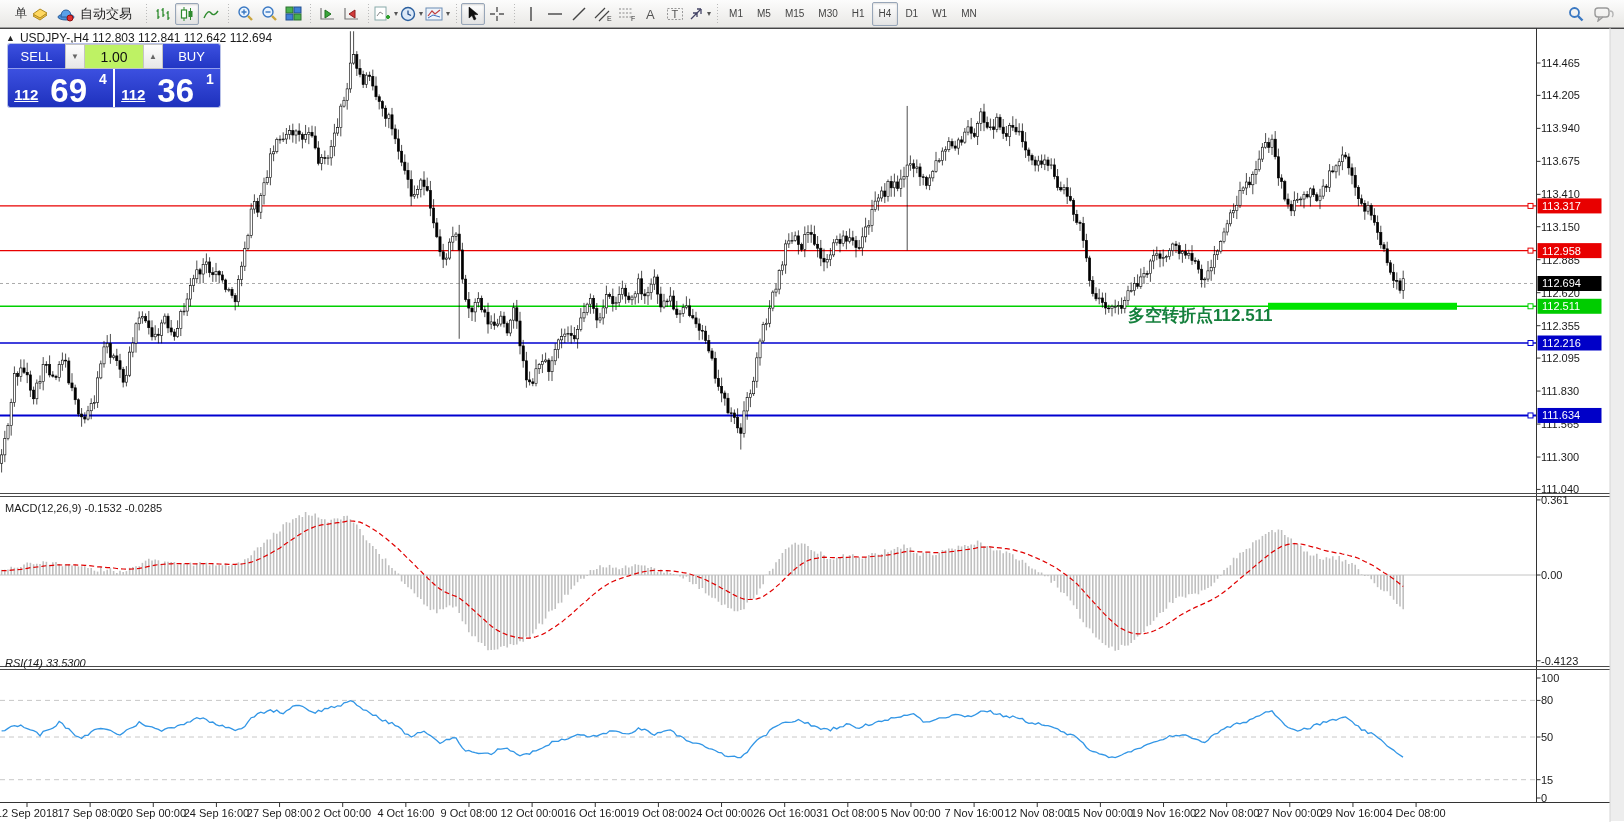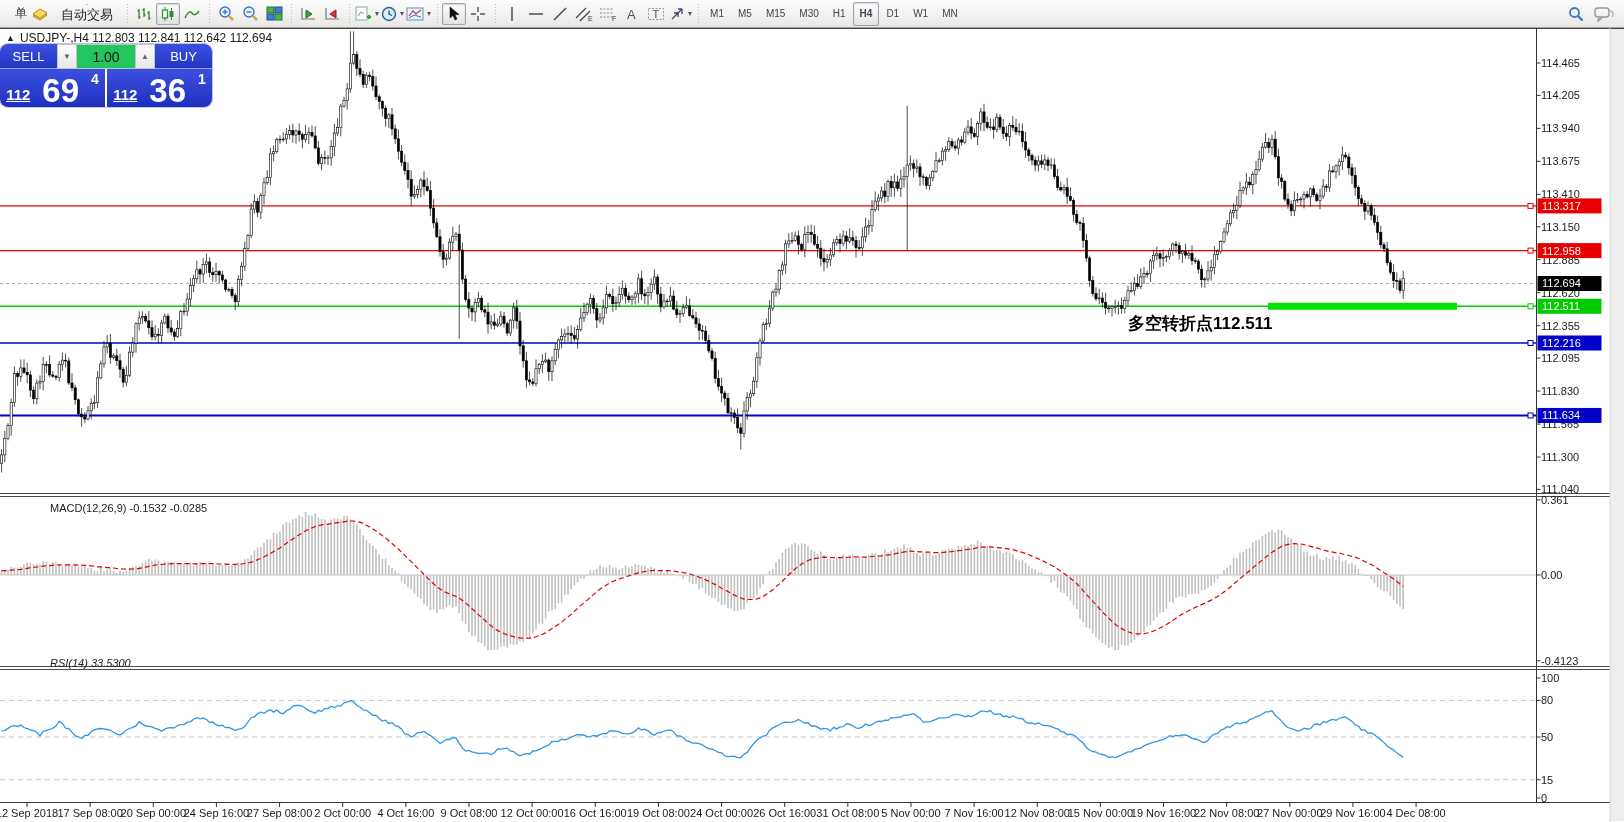--- a/index.html
+++ b/index.html
@@ -8,43 +8,43 @@
   
   .toolbar{position:absolute;top:0;left:0;width:1624px;height:28px;
            background:linear-gradient(#fcfcfc,#e9e8e5);border-bottom:1px solid #9f9f9f;
            display:flex;align-items:center;padding:0 2px;box-sizing:border-box;z-index:20;}
   .tb-btn{height:22px;min-width:24px;display:flex;align-items:center;justify-content:center;
           border:1px solid transparent;border-radius:2px;font-size:12px;color:#333;gap:1px;box-sizing:border-box;}
   .tb-btn.active{background:linear-gradient(#ffffff,#e2e2e2);border-color:#98a6b8;box-shadow:inset 0 1px 2px rgba(0,0,0,.18);}
   .tb-grip{width:4px;height:20px;margin:0 3px;background:repeating-linear-gradient(#bbb 0 1px,transparent 1px 3px);background-size:1px 100%;background-repeat:no-repeat;background-position:center;}
   .tf-btn{height:22px;padding:0 6px;display:flex;align-items:center;font-size:10px;color:#444;
           border:1px solid transparent;border-radius:2px;}
-  .tf-btn.active{background:linear-gradient(#fff,#e4e4e4);border-color:#98a6b8;box-shadow:inset 0 1px 2px rgba(0,0,0,.15);font-weight:bold;}
+  .tf-btn.active{background:linear-gradient(#fff,#e4e4e4);border-color:#98a6b8;box-shadow:inset 0 1px 2px rgba(0,0,0,.15);}
   .dd{font-size:8px;color:#555;margin-left:2px;}
   .cjk{font-size:13px;color:#222;padding:0 4px;}
   .order-cut{overflow:hidden;width:26px;justify-content:flex-end;}
   .tb-right{margin-left:auto;display:flex;align-items:center;gap:10px;padding-right:8px;}
   
   .chart-window{position:absolute;top:28px;left:0;width:1624px;height:794px;background:#fff;}
   #chart-canvas{position:absolute;top:0;left:0;}
   .chart-title{position:absolute;top:3px;left:6px;font-size:12px;color:#1a1a1a;z-index:6;display:flex;align-items:center;gap:5px;}
   .collapse-tri{font-size:9px;color:#222;}
   .annotation{position:absolute;left:1128px;top:276px;font-size:17px;font-weight:bold;z-index:6;}
-  .pane-label{position:absolute;left:5px;font-size:11px;color:#1a1a1a;z-index:6;margin-left:45px;}
+  .pane-label{position:absolute;left:5px;font-size:11px;color:#1a1a1a;z-index:6;}
   #macd-label{top:474px;}
   #rsi-label{top:629px;font-style:italic;}
   
-  .trade-panel{position:absolute;top:16px;left:0;width:212px;z-index:10;
-               border-radius:8px;overflow:hidden;box-shadow:0 0 0 1px #b9c2e8;}
+  .trade-panel{position:absolute;top:16px;left:8px;width:212px;z-index:10;
+               border-radius:2px;overflow:hidden;box-shadow:0 0 0 1px #b9c2e8;}
   .tp-row1{display:flex;height:25px;}
   .tp-sell,.tp-buy{width:57px;background:linear-gradient(#3c50e0,#2236c4);color:#fff;font-size:13px;
           display:flex;align-items:center;justify-content:center;border-bottom:1px solid rgba(255,255,255,.45);}
   .tp-spin{width:20px;background:linear-gradient(#fdfdfd,#e7e7e7);border:1px solid #c4c4c4;box-sizing:border-box;
           display:flex;align-items:center;justify-content:center;font-size:8px;color:#666;}
-  .tp-vol{width:58px;background:#22c55e;border-top:1px solid #c4c4c4;border-bottom:1px solid #c4c4c4;box-sizing:border-box;
+  .tp-vol{width:58px;background:#bef264;border-top:1px solid #c4c4c4;border-bottom:1px solid #c4c4c4;box-sizing:border-box;
           display:flex;align-items:center;justify-content:center;font-size:14px;color:#111;}
   .tp-row2{display:flex;height:38px;background:#fff;gap:2px;}
   .tp-price{flex:1;background:linear-gradient(#3c50e0,#1e31bd);color:#fff;display:flex;align-items:flex-end;justify-content:center;padding-bottom:2px;}
   .tp-small{font-size:15px;font-weight:bold;line-height:1;margin-bottom:3px;text-decoration:underline;}
   .tp-big{font-size:33px;font-weight:bold;line-height:0.85;margin:0 12px;}
   .tp-sup{font-size:14px;font-weight:bold;line-height:1;align-self:flex-start;margin-top:3px;}
   
   .ic{display:block;}
 </style>
 </head>
@@ -53,21 +53,21 @@
 <div class="toolbar">
   <div class="tb-btn order-cut">
     <span>单</span>
   </div>
   <div class="tb-btn">
     <svg class="ic" width="18" height="16" viewBox="0 0 18 16">
       <path d="M2 10 L9 5 L16 9 L9 14 Z" fill="#f0c040" stroke="#b08a20"></path>
       <path d="M2 8 L9 3 L16 7 L9 12 Z" fill="#ffd860" stroke="#b08a20"></path>
     </svg>
   </div>
-  <div class="tb-btn" style="padding:0 4px;flex-direction:column;">
+  <div class="tb-btn" style="padding:0 4px;">
     <svg class="ic" width="18" height="16" viewBox="0 0 18 16">
       <ellipse cx="9" cy="11" rx="8" ry="3" fill="#4a90d9" stroke="#2b5f9e"></ellipse>
       <path d="M4 11 Q4 4 9 4 Q14 4 14 11 Z" fill="#5aa0e8" stroke="#2b5f9e"></path>
       <circle cx="13" cy="12" r="3" fill="#e03030" stroke="#901010"></circle>
     </svg>
     <span class="cjk">自动交易</span>
   </div>
   <div class="tb-grip"></div>
   <div class="tb-btn">
     <svg class="ic" width="16" height="16" viewBox="0 0 16 16">
@@ -1726,17 +1726,17 @@
         <span class="tp-sup">4</span>
       </div>
       <div class="tp-price">
         <span class="tp-small">112</span>
         <span class="tp-big">36</span>
         <span class="tp-sup">1</span>
       </div>
     </div>
   </div>
 
-  <div class="annotation" style="color: #000000; margin-top: 8px;">多空转折点112.511</div>
+  <div class="annotation" style="color: #15803d;">多空转折点112.511</div>
 
   <div class="pane-label" id="macd-label">MACD(12,26,9) -0.1532 -0.0285</div>
   <div class="pane-label" id="rsi-label">RSI(14) 33.5300</div>
 </div>
 
 </body></html>

